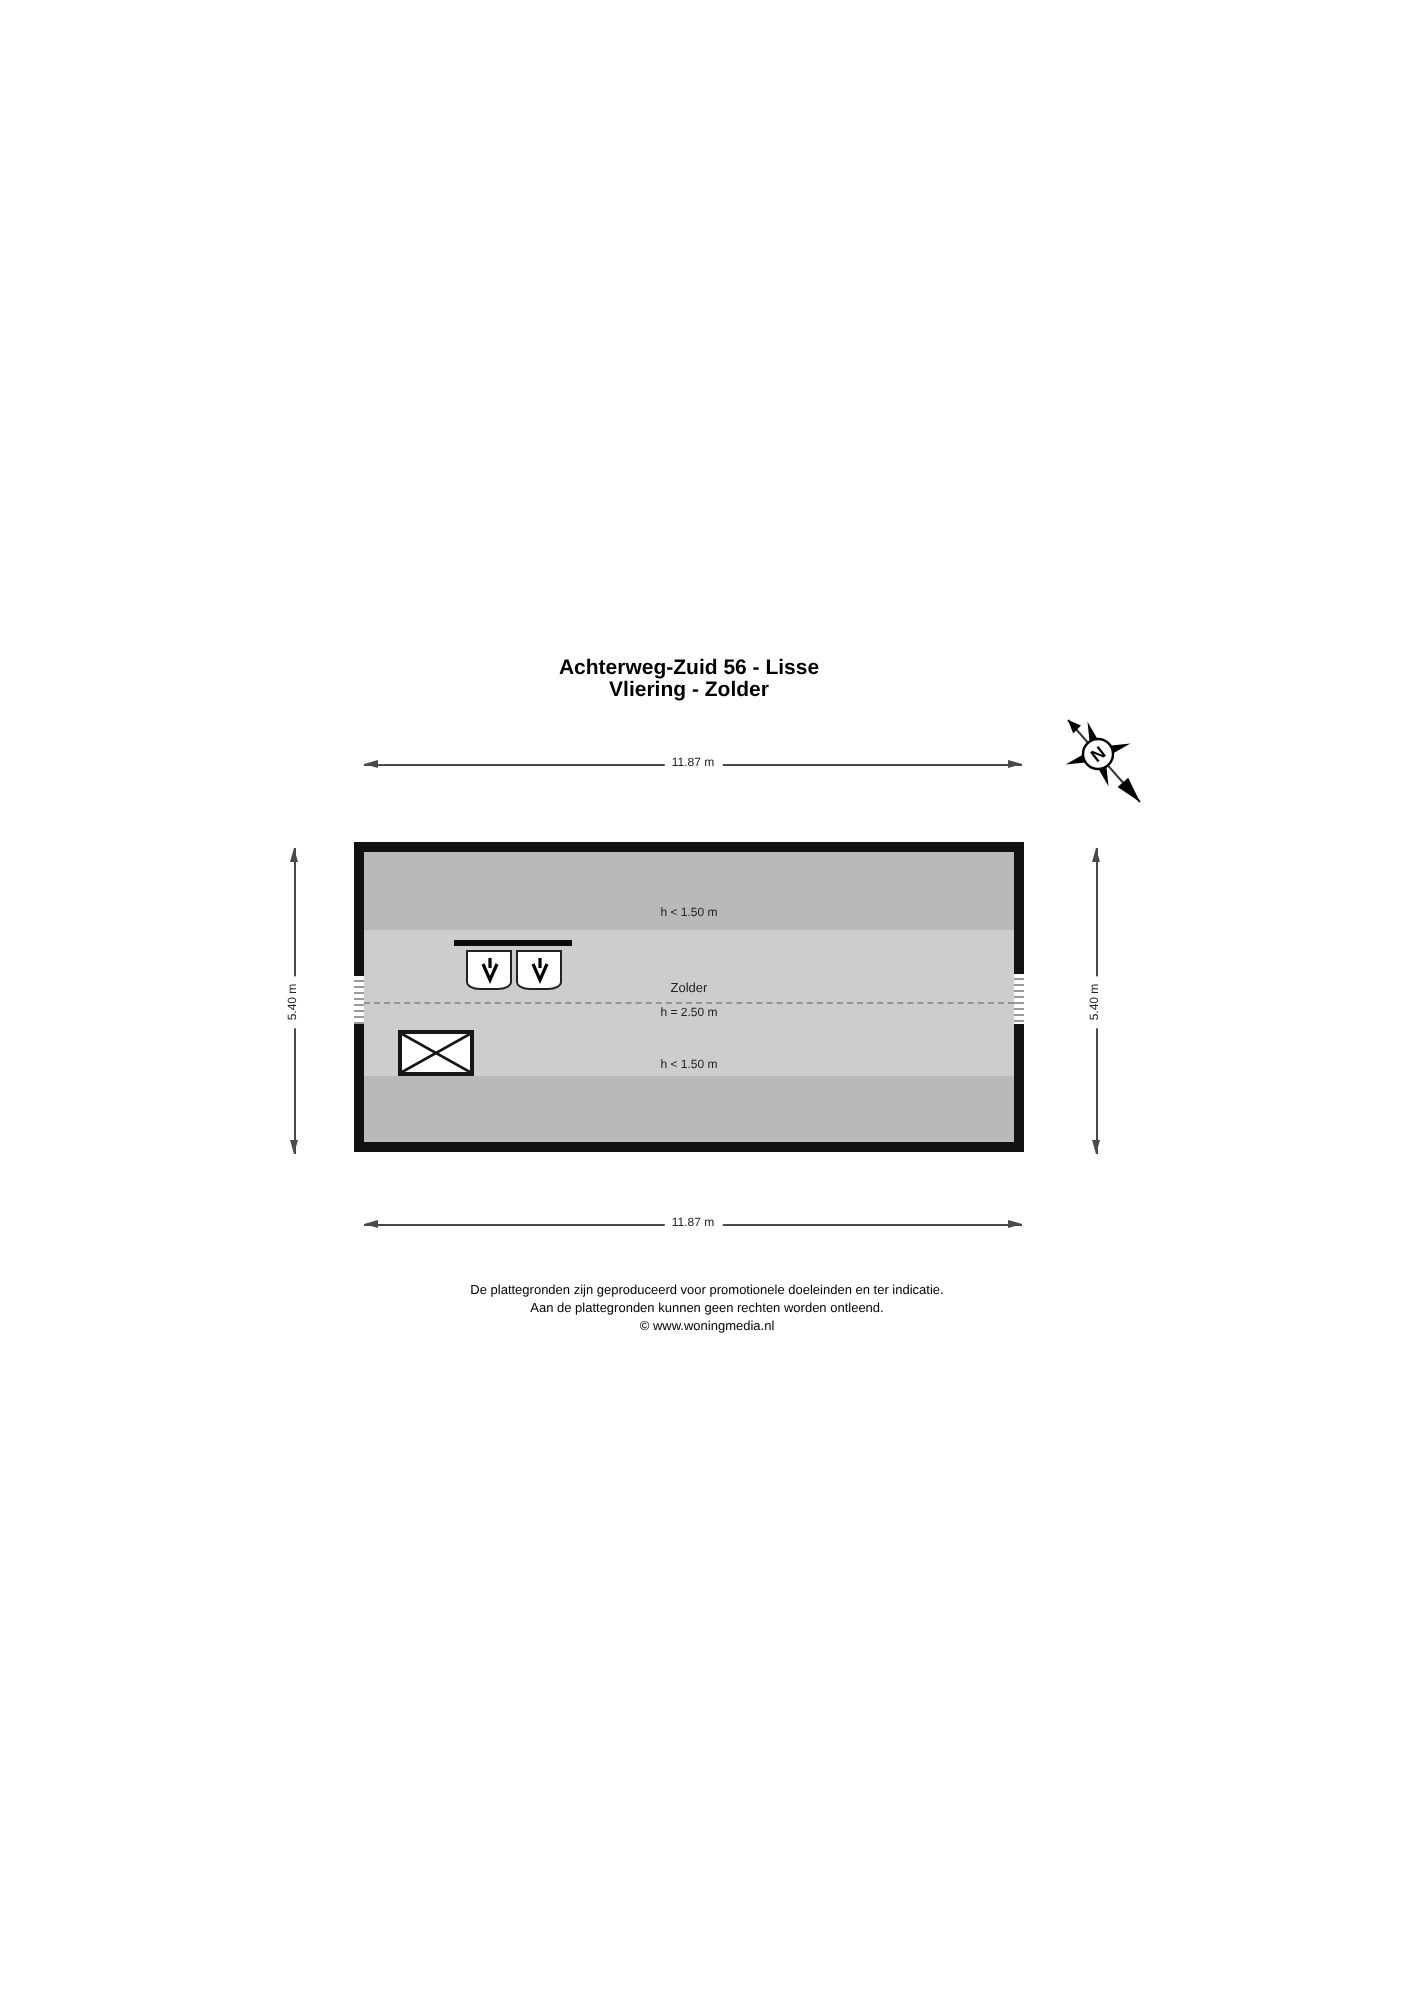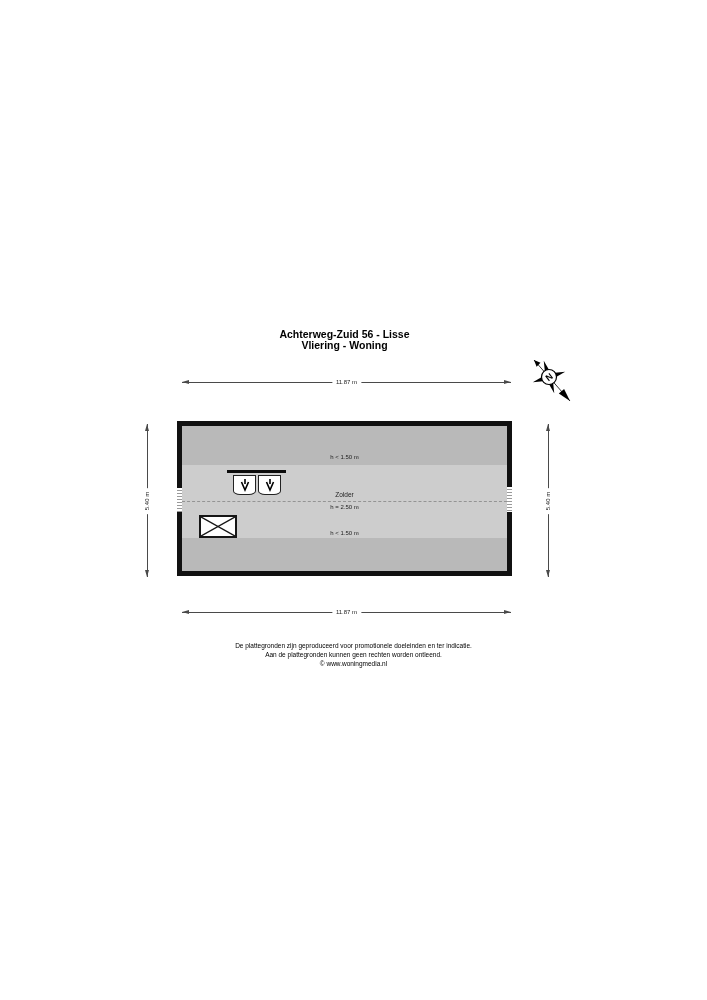--- a/index.html
+++ b/index.html
@@ -57,21 +57,21 @@
   .footer{position:absolute;left:0;top:641px;width:707px;text-align:center;
     font-size:6.5px;line-height:9px;color:#000;}
 </style>
 </head>
 <body>
 
 <div class="page">
 
   <div class="title-block">
     <div>Achterweg-Zuid 56 - Lisse</div>
-    <div>Vliering - Woning</div>
+    <div>Vliering - Zolder</div>
   </div>
 
   <div class="compass">
     <svg width="48" height="50" viewBox="0 0 48 50">
       <line x1="5" y1="4" x2="41" y2="45" stroke="#333" stroke-width="1"></line>
       <polygon points="41,45 35.1,32.9 29.8,37.5" fill="#000"></polygon>
       <polygon points="5,4 11.5,6.8 7.6,10.7" fill="#000"></polygon>
       <g transform="rotate(-18 20 21)">
         <polygon points="20,4 16.8,19 23.2,19" fill="#000"></polygon>
         <polygon points="20,38 16.8,23 23.2,23" fill="#000"></polygon>

